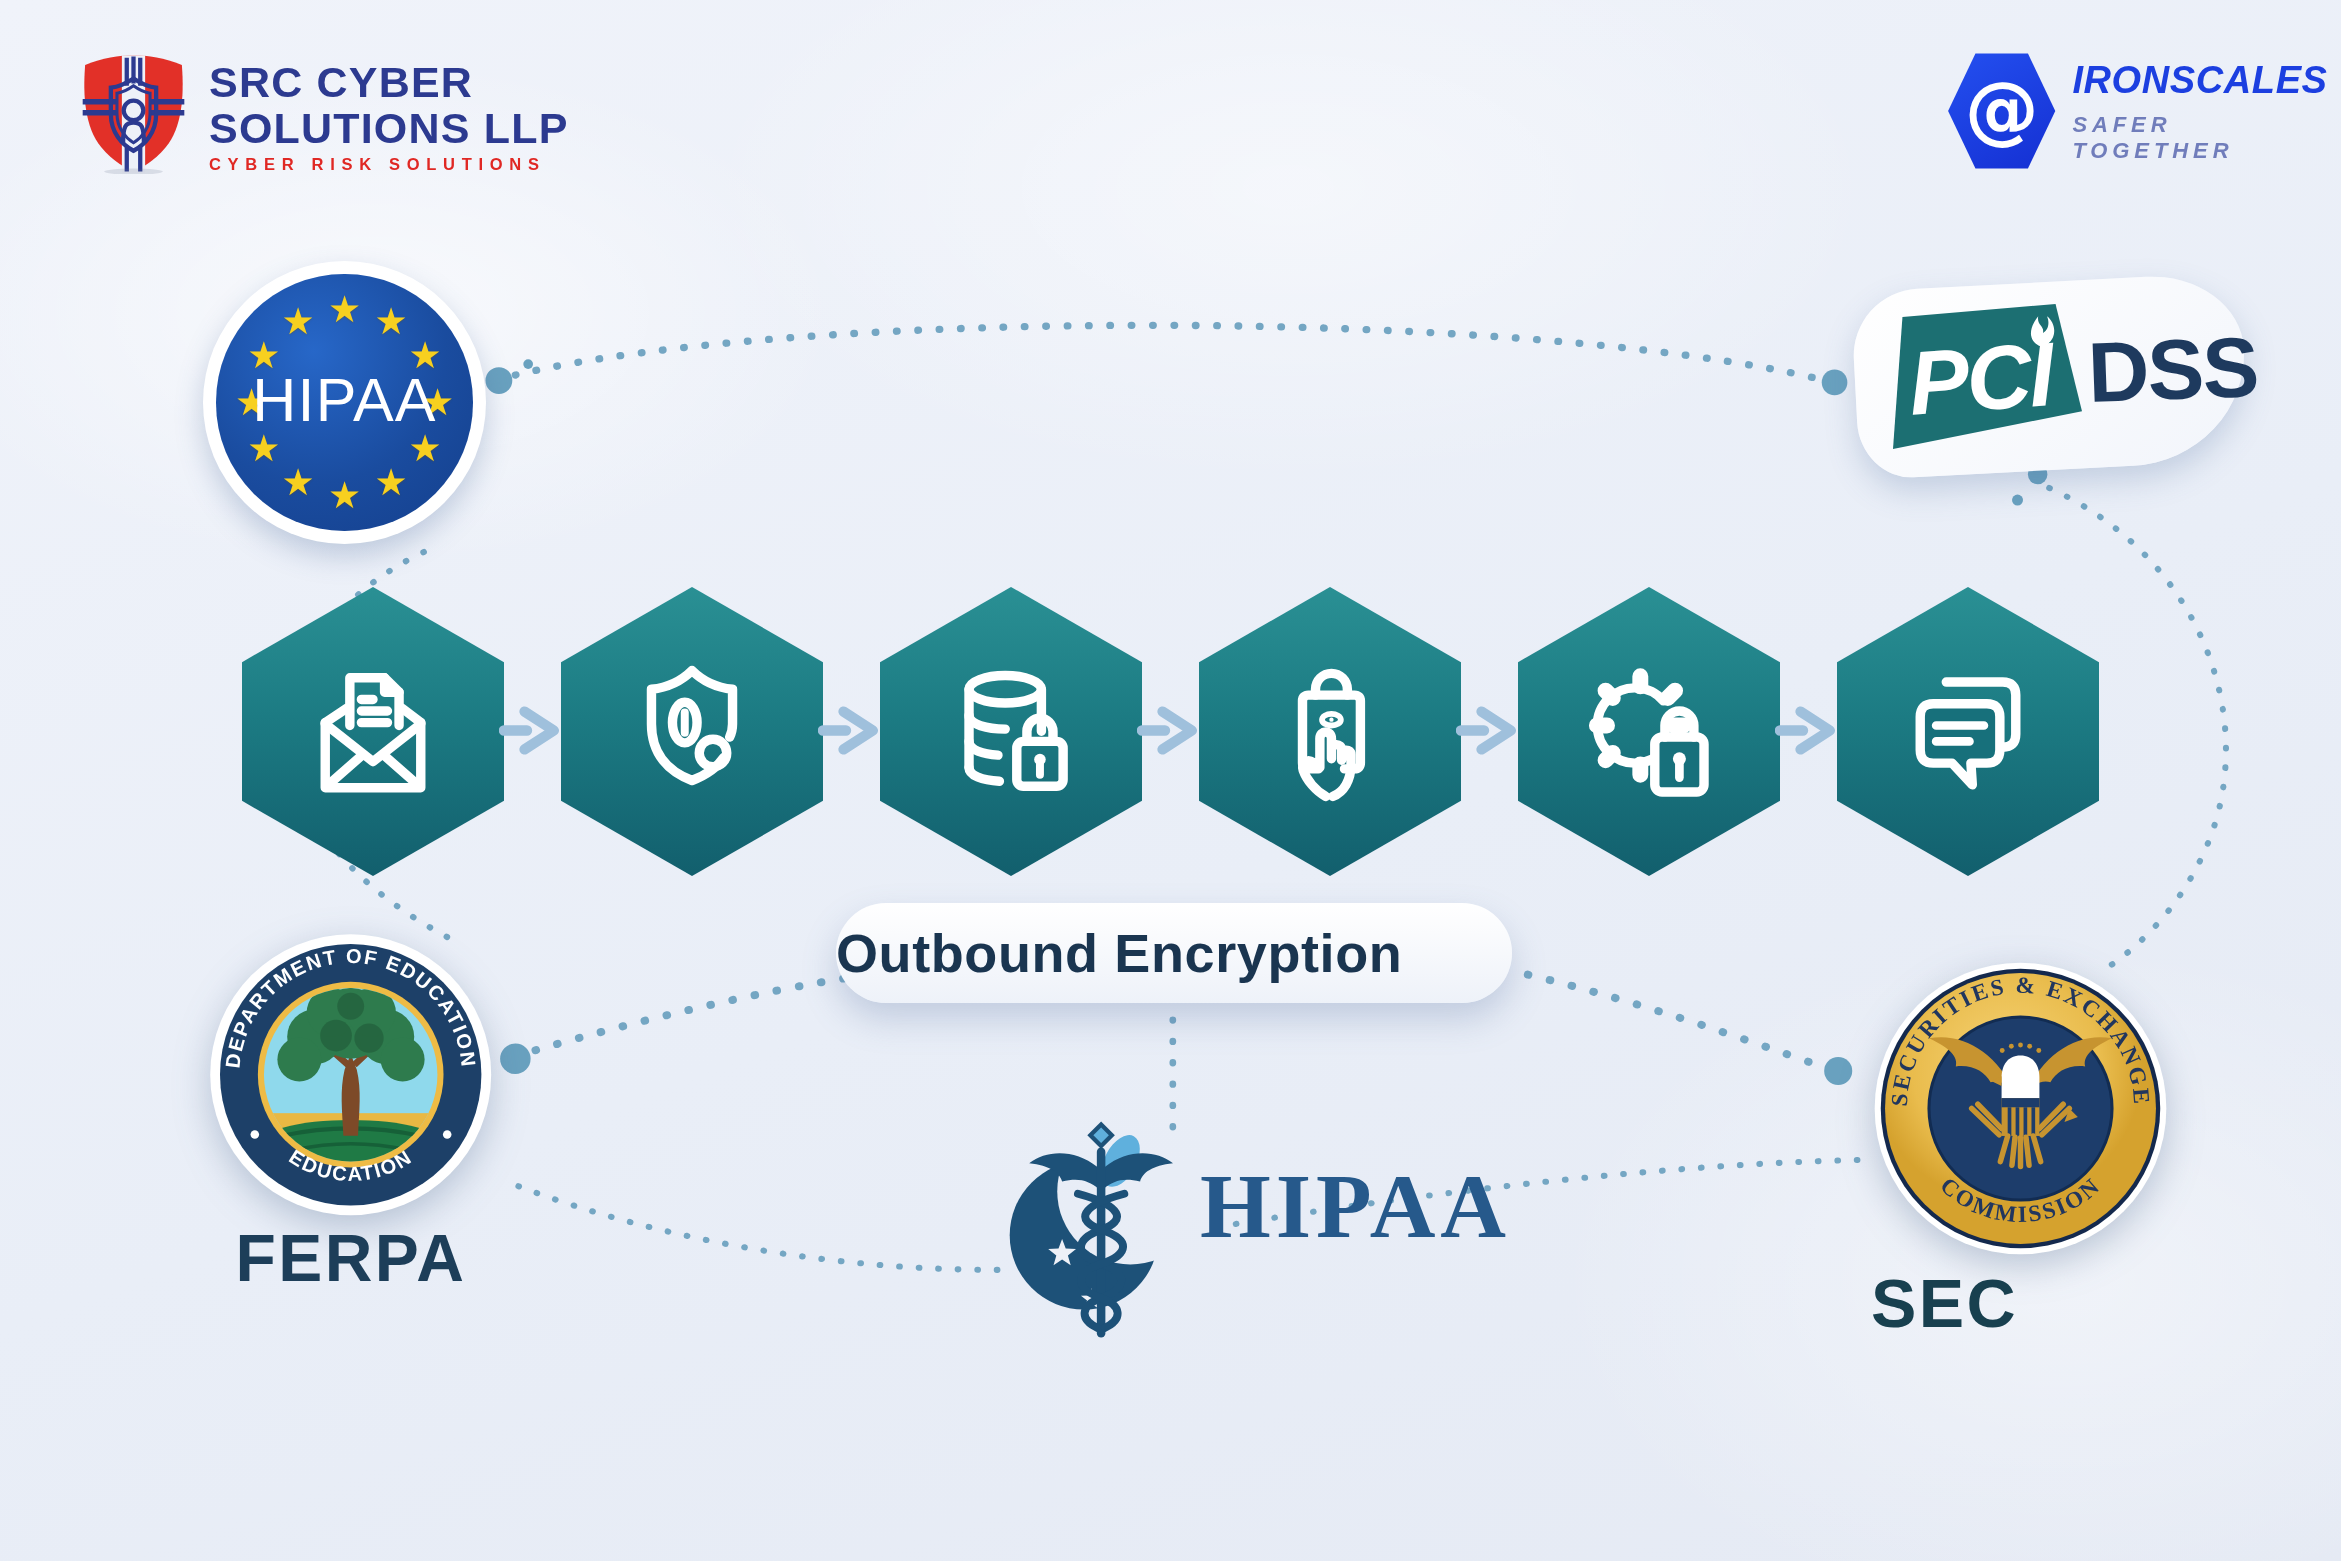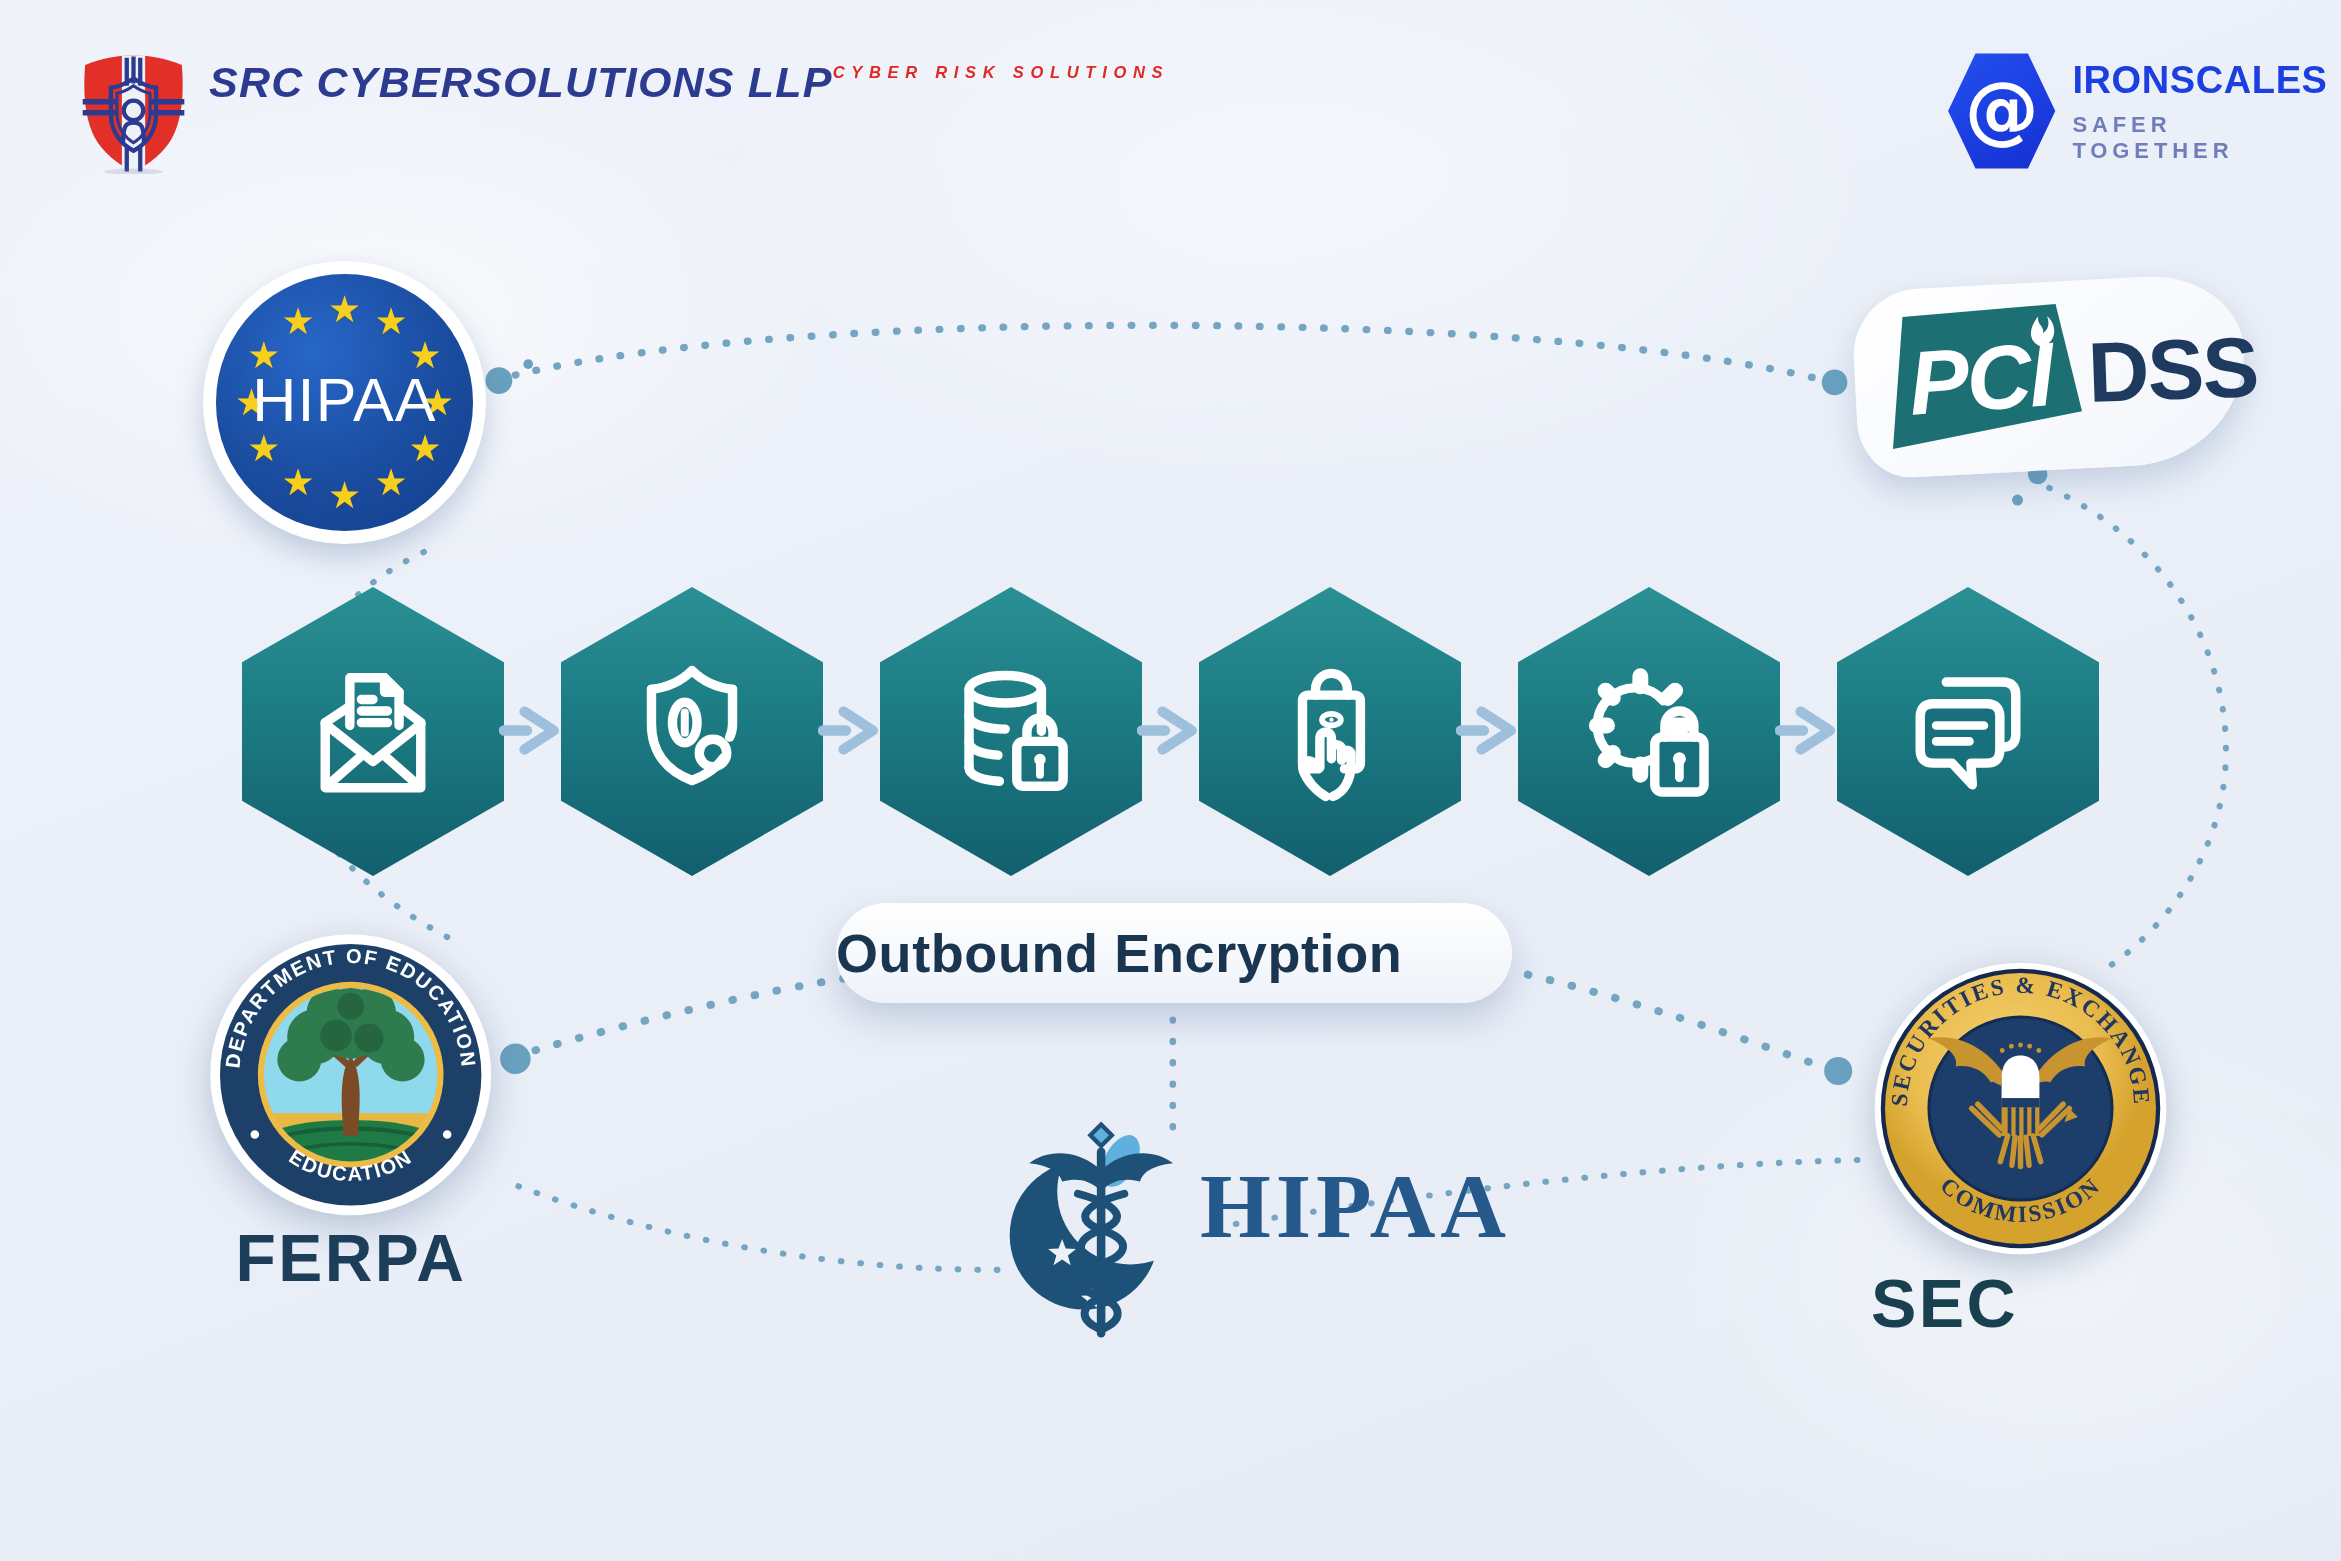--- a/index.html
+++ b/index.html
@@ -15,33 +15,33 @@
       radial-gradient(ellipse 732px 488px at 88% 82%, rgba(255,255,255,.40), transparent 70%),
       linear-gradient(160deg,#f0f3fa 0%,#e9eef7 55%,#e5eaf4 100%);
   }
   .abs{position:absolute;}
 
   
   #connectors{position:absolute;inset:0;z-index:1;}
 
   
   .src-logo{left:79px;top:54px;display:flex;gap:21px;z-index:3;}
-  .src-text{display:flex;flex-direction:row;justify-content:center;padding-top:4.9px;font-style:italic;}
+  .src-text{display:flex;flex-direction:column;justify-content:center;padding-top:4.9px;}
   .src-line{font-weight:700;font-size:43px;line-height:46px;letter-spacing:1.2px;color:#2c3a90;}
   .src-tag{margin-top:4px;font-weight:700;font-size:16.5px;letter-spacing:6.7px;color:#e02824;}
 
   
   .iron-logo{left:1947px;top:51px;display:flex;gap:16px;align-items:center;z-index:3;}
   .iron-hex{
     width:110px;height:120px;background:linear-gradient(150deg,#2450f0,#142fd2);
     clip-path:polygon(26% 2%,74% 2%,99% 50%,74% 98%,26% 98%,1% 50%);
     display:flex;align-items:center;justify-content:center;
   }
   .iron-at{color:#fff;font-size:74px;font-weight:700;font-family:"DejaVu Sans",sans-serif;transform:translateY(-2.4px);}
-  .iron-text{display:flex;flex-direction:column;gap:10px;}
+  .iron-text{display:flex;flex-direction:column;gap:10px;font-style:italic;}
   .iron-name{font-weight:700;font-size:38px;letter-spacing:0.6px;color:#1c3fe0;}
   .iron-tag{font-weight:700;font-size:22px;letter-spacing:4.9px;color:#707dbb;}
 
   
   .gdpr{left:203px;top:261px;width:283px;height:283px;border-radius:50%;background:#fff;
     box-shadow:0 12.2px 27.4px rgba(70,100,150,.28);z-index:3;}
   .gdpr-inner{position:absolute;inset:13.4px;border-radius:50%;
     background:radial-gradient(circle at 38% 30%,#2767c8 0%,#1a4c9f 55%,#143f8c 100%);}
   .gdpr-star{position:absolute;left:50%;top:50%;width:0;height:0;}
   .gdpr-star::before{

